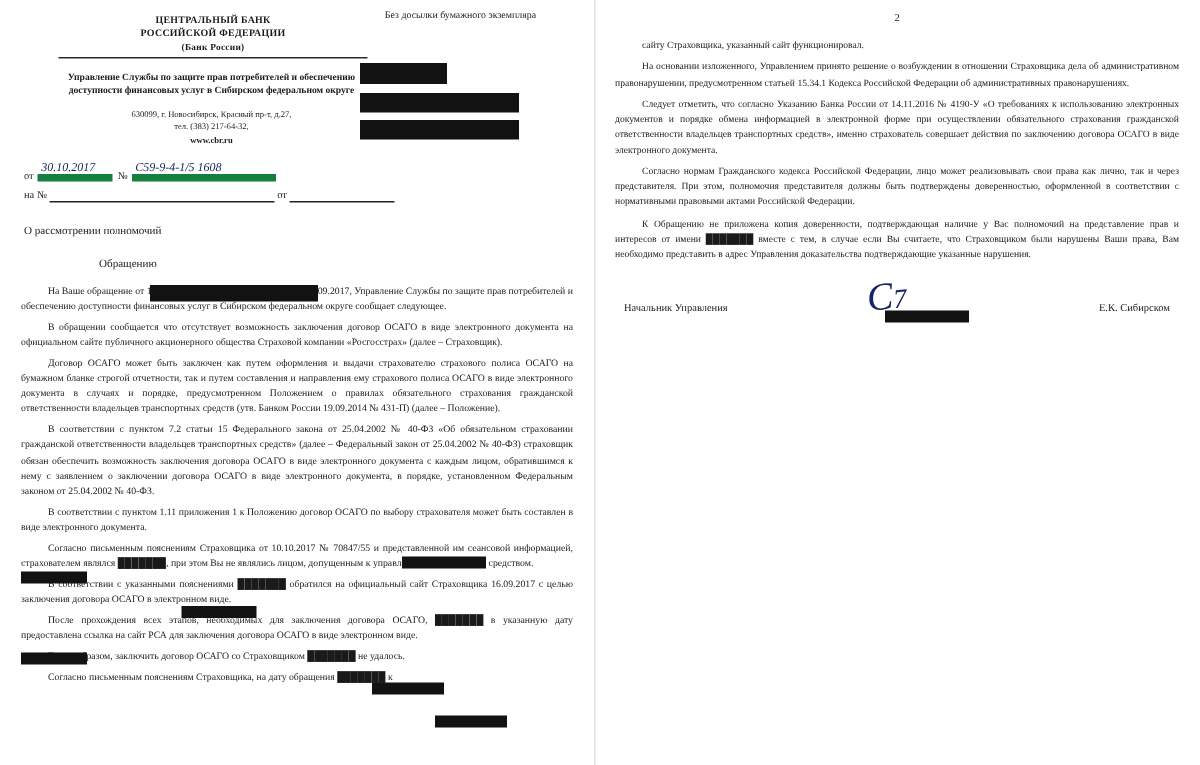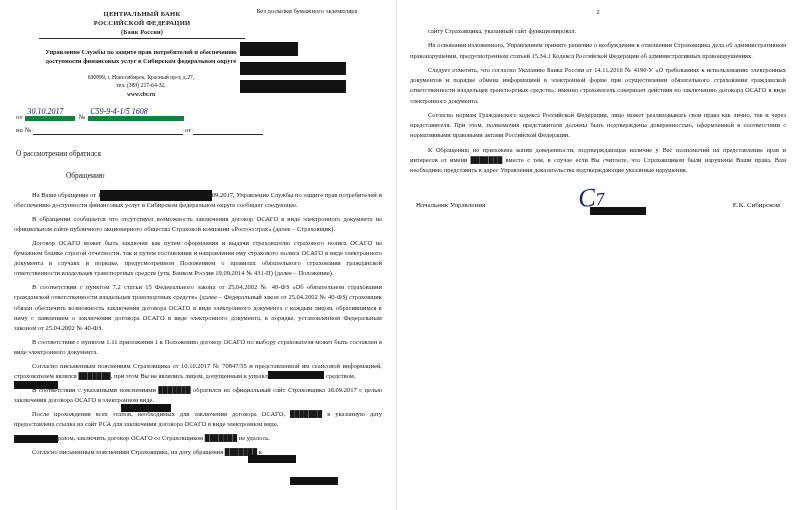--- a/index.html
+++ b/index.html
@@ -212,21 +212,21 @@
       <span>№</span>
       <span class="u handwrite" style="min-width:92px">С59-9-4-1/5 1608</span>
     </div>
     <div class="reg-line2">
       <span>на №</span>
       <span class="u">&nbsp;</span>
       <span>от</span>
       <span class="u" style="min-width:70px">&nbsp;</span>
     </div>
 
-    <div class="subject">О рассмотрении обратился</div>
+    <div class="subject">О рассмотрении полномочий</div>
 
     <div class="salutation">Обращению</div>
 
     <div class="body">
       <p>На Ваше обращение от 16.09.2017, в дополнение к письму от 29.09.2017, Управление Службы по защите прав потребителей и обеспечению доступности финансовых услуг в Сибирском федеральном округе сообщает следующее.</p>
       <p>В обращении сообщается что отсутствует возможность заключения договор ОСАГО в виде электронного документа на официальном сайте публичного акционерного общества Страховой компании «Росгосстрах» (далее – Страховщик).</p>
       <p>Договор ОСАГО может быть заключен как путем оформления и выдачи страхователю страхового полиса ОСАГО на бумажном бланке строгой отчетности, так и путем составления и направления ему страхового полиса ОСАГО в виде электронного документа в случаях и порядке, предусмотренном Положением о правилах обязательного страхования гражданской ответственности владельцев транспортных средств (утв. Банком России 19.09.2014 № 431-П) (далее – Положение).</p>
       <p>В соответствии с пунктом 7.2 статьи 15 Федерального закона от 25.04.2002 № 40-ФЗ «Об обязательном страховании гражданской ответственности владельцев транспортных средств» (далее – Федеральный закон от 25.04.2002 № 40-ФЗ) страховщик обязан обеспечить возможность заключения договора ОСАГО в виде электронного документа с каждым лицом, обратившимся к нему с заявлением о заключении договора ОСАГО в виде электронного документа, в порядке, установленном Федеральным законом от 25.04.2002 № 40-ФЗ.</p>
       <p>В соответствии с пунктом 1.11 приложения 1 к Положению договор ОСАГО по выбору страхователя может быть составлен в виде электронного документа.</p>
       <p>Согласно письменным пояснениям Страховщика от 10.10.2017 № 70847/55 и представленной им сеансовой информацией, страхователем являлся ███████, при этом Вы не являлись лицом, допущенным к управлению транспортным средством.</p>

